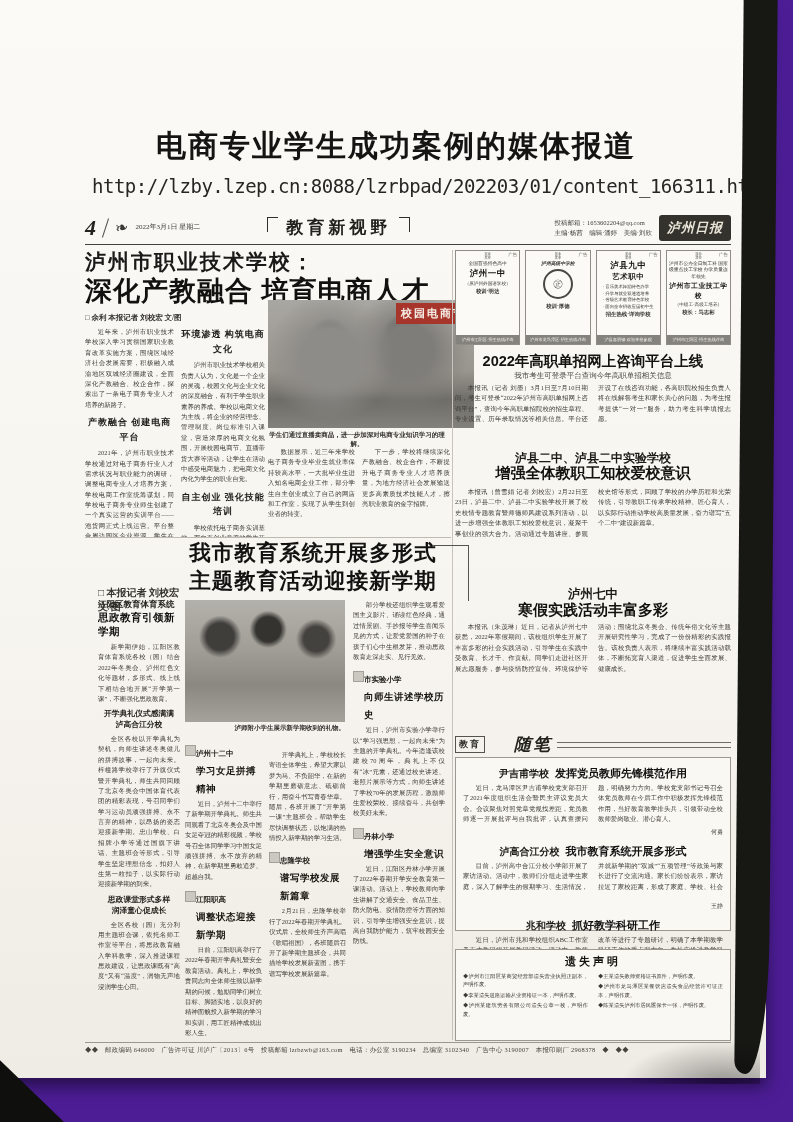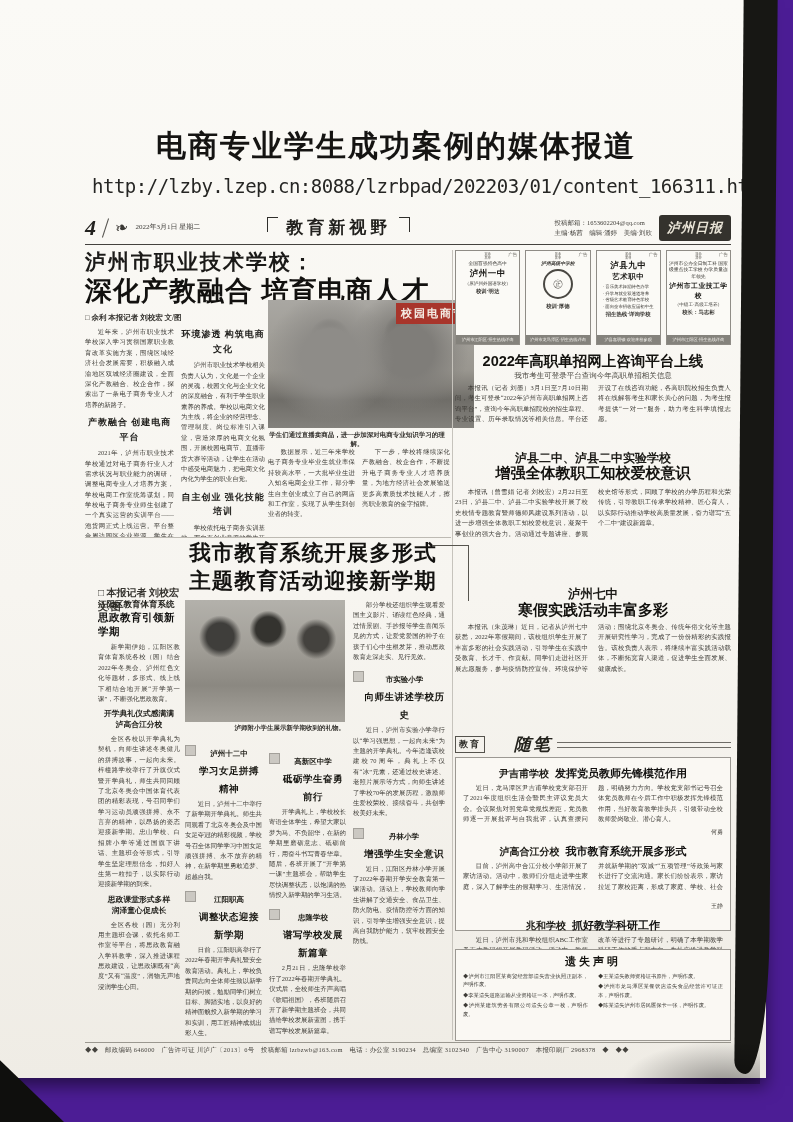--- a/index.html
+++ b/index.html
@@ -42,21 +42,21 @@
   .photo-banner{position:absolute;right:3px;top:3px;background:#a8352b;color:#f4ece4;font-size:11px;font-weight:700;padding:3px 5px;letter-spacing:2px;}
   .caption{position:absolute;font-size:6.5px;font-weight:600;color:#34322e;text-align:center;}
 
   .rule-h{position:absolute;border-top:1px solid #bdbab3;}
   .rule-v{position:absolute;border-left:1px solid #c6c3bc;}
 
   .f-headline{position:absolute;left:163px;top:540px;width:300px;text-align:center;font-family:"Liberation Sans",sans-serif;font-size:21.5px;font-weight:900;letter-spacing:1px;line-height:1.3;color:#131210;}
   .f-br-v{position:absolute;left:468px;top:545px;height:56px;border-left:1.5px solid #57554f;}
   .f-br-h{position:absolute;left:432px;top:545px;width:37px;border-top:1.5px solid #57554f;}
 
-  .mini{display:flex;margin:6px 0 3px;align-items:flex-start;text-align:center;}
+  .mini{display:flex;margin:6px 0 3px;align-items:flex-start;}
   .sq{width:9px;height:9px;background:#cbc8c2;border:1px solid #a3a09a;flex:none;margin-top:3px;}
   .mini-org{font-size:7.5px;font-weight:700;color:#26251f;line-height:1.4;}
   .mini-title{font-size:9.5px;font-weight:900;color:#15140f;line-height:1.25;letter-spacing:.5px;}
   .org-head{font-size:8.5px;font-weight:700;color:#22211c;margin-top:2px;}
   .org-title{font-size:10.5px;font-weight:900;color:#121110;letter-spacing:.5px;margin-bottom:3px;}
   .sub2{font-size:7.8px;font-weight:700;text-align:center;color:#201f1b;line-height:1.4;margin:5px 0 3px;}
 
   .ads{position:absolute;left:455px;top:250px;width:276px;display:flex;gap:5px;}
   .ad{flex:1;border:1px solid #8f8c86;background:#fbfaf6;height:95px;position:relative;font-size:5px;color:#3a3834;display:flex;flex-direction:column;align-items:center;padding:2px 2px 0;box-sizing:border-box;}
   .ad-tag{position:absolute;right:2px;top:1px;font-size:4.5px;color:#6b6963;}
@@ -207,25 +207,20 @@
         <span class="sq"></span>
         <span><span class="mini-org">江阳职高</span><br>
         <span class="mini-title">调整状态迎接新学期</span></span>
       </div>
       <div class="bt">
           <p>日前，江阳职高举行了2022年春期开学典礼暨安全教育活动。典礼上，学校负责同志向全体师生致以新学期的问候，勉励同学们树立目标、脚踏实地，以良好的精神面貌投入新学期的学习和实训，用工匠精神成就出彩人生。</p>
         </div>
     </div>
 
     <div class="col" style="left:269px;top:750px;width:77px;height:288px;overflow:hidden;">
-      <div class="mini" style="margin-top:0;">
-        <span class="sq"></span>
-        <span><span class="mini-org">高新区中学</span><br>
-        <span class="mini-title">砥砺学生奋勇前行</span></span>
-      </div>
       <div class="bt">
           <p>开学典礼上，学校校长寄语全体学生，希望大家以梦为马、不负韶华，在新的学期里磨砺意志、砥砺前行，用奋斗书写青春华章。随后，各班开展了“开学第一课”主题班会，帮助学生尽快调整状态，以饱满的热情投入新学期的学习生活。</p>
         </div>
       <div class="mini">
         <span class="sq"></span>
         <span><span class="mini-org">忠隆学校</span><br>
         <span class="mini-title">谱写学校发展新篇章</span></span>
       </div>
       <div class="bt">
           <p>2月21日，忠隆学校举行了2022年春期开学典礼。仪式后，全校师生齐声高唱《歌唱祖国》，各班随后召开了新学期主题班会，共同描绘学校发展新蓝图，携手谱写学校发展新篇章。</p>

